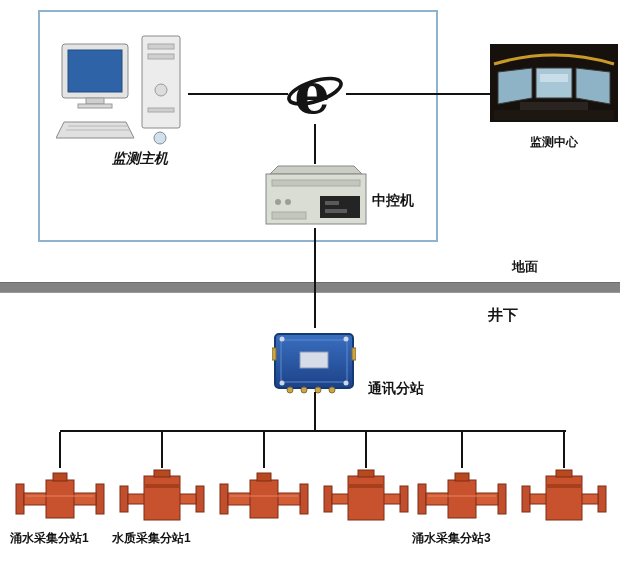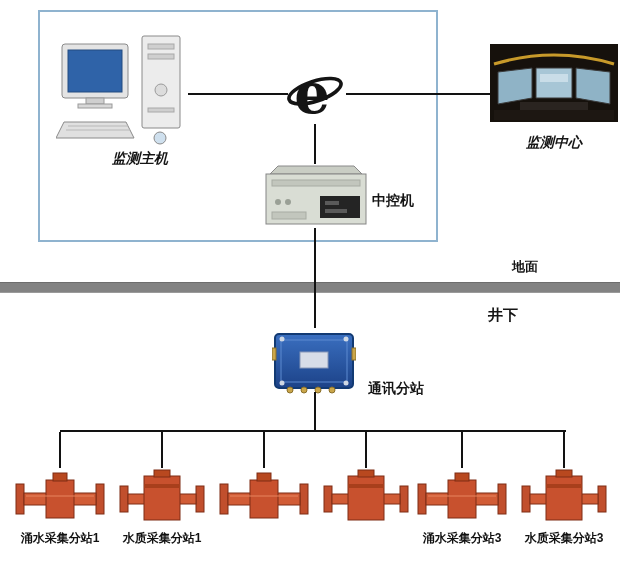--- a/index.html
+++ b/index.html
@@ -4,21 +4,21 @@
 <style>
   html,body{margin:0;padding:0;background:#fff;}
   .canvas{position:relative;width:620px;height:565px;background:#fff;overflow:hidden;
           font-family:"Liberation Sans",sans-serif;color:#111;}
   .abs{position:absolute;}
   .line{position:absolute;background:#121212;z-index:3;}
   .lbl{position:absolute;font-weight:bold;color:#151515;z-index:4;white-space:nowrap;text-align:center;}
   .lbl.center{text-align:center;}
   .frame{position:absolute;border:2px solid #8fb3cf;z-index:1;}
   .divider{position:absolute;background:#828282;border-top:1px solid #6d6d6d;border-bottom:1px solid #9a9a9a;z-index:2;}
-  .dev-label{position:absolute;width:100px;text-align:center;font-size:12px;font-weight:bold;z-index:4;}
+  .dev-label{position:absolute;width:100px;font-size:12px;font-weight:bold;z-index:4;}
   .dev{position:absolute;width:100px;height:58px;z-index:3;}
 </style>
 </head>
 <body>
 
 <div class="canvas">
 
   <div class="frame" style="left:38px;top:10px;width:396px;height:228px;"></div>
 
   <div class="abs" style="left:56px;top:30px;z-index:2;">
@@ -52,21 +52,21 @@
       <rect width="128" height="78" fill="#16110c"></rect>
       <path d="M4,20 Q64,2 124,20" stroke="#c89a2a" stroke-width="3" fill="none"></path>
       <polygon points="8,28 42,24 42,54 8,60" fill="#8fb3c6" stroke="#3a3a3a"></polygon>
       <polygon points="46,24 82,24 82,54 46,54" fill="#a7c6d6" stroke="#3a3a3a"></polygon>
       <polygon points="86,24 120,28 120,60 86,54" fill="#8fb3c6" stroke="#3a3a3a"></polygon>
       <rect x="50" y="30" width="28" height="8" fill="#c9dde8"></rect>
       <rect x="30" y="58" width="68" height="10" fill="#2a2420"></rect>
       <rect x="4" y="66" width="120" height="10" fill="#1d1712"></rect>
     </svg>
   </div>
-  <div class="lbl center" style="left:504px;top:134px;width:100px;font-size:14px;font-style:italic;">监测中心</div>
+  <div class="lbl center" style="left:504px;top:134px;width:100px;font-size:12px;">监测中心</div>
 
   <div class="abs" style="left:264px;top:164px;z-index:3;">
     <svg width="104" height="64" viewBox="0 0 104 64">
       <polygon points="6,10 98,10 90,2 14,2" fill="#c9cdc4" stroke="#8a8a8a"></polygon>
       <rect x="2" y="10" width="100" height="50" fill="#d9ddd4" stroke="#858585"></rect>
       <rect x="8" y="16" width="88" height="6" fill="#c2c6bd" stroke="#a8aca3"></rect>
       <circle cx="14" cy="38" r="3" fill="#9aa096"></circle>
       <circle cx="24" cy="38" r="3" fill="#9aa096"></circle>
       <rect x="56" y="32" width="40" height="22" fill="#242424"></rect>
       <rect x="61" y="37" width="14" height="4" fill="#5a5a5a"></rect>
@@ -176,15 +176,14 @@
       <rect x="16" y="26" width="68" height="10" fill="#d15c36" stroke="#7e2c14"></rect>
       <rect x="32" y="8" width="36" height="44" fill="#c8512e" stroke="#7e2c14"></rect>
       <rect x="32" y="16" width="36" height="4" fill="#a83f1c"></rect>
       <rect x="42" y="2" width="16" height="7" fill="#b8481f" stroke="#7e2c14"></rect>
     </svg>
   </div>
 
   <div class="dev-label" style="left:10px;top:530px;">涌水采集分站1</div>
   <div class="dev-label" style="left:112px;top:530px;">水质采集分站1</div>
   <div class="dev-label" style="left:412px;top:530px;">涌水采集分站3</div>
-  <div class="dev-label" style="left:514px;top:530px;">水质采集分站3</div>
 
 </div>
 
 </body></html>

